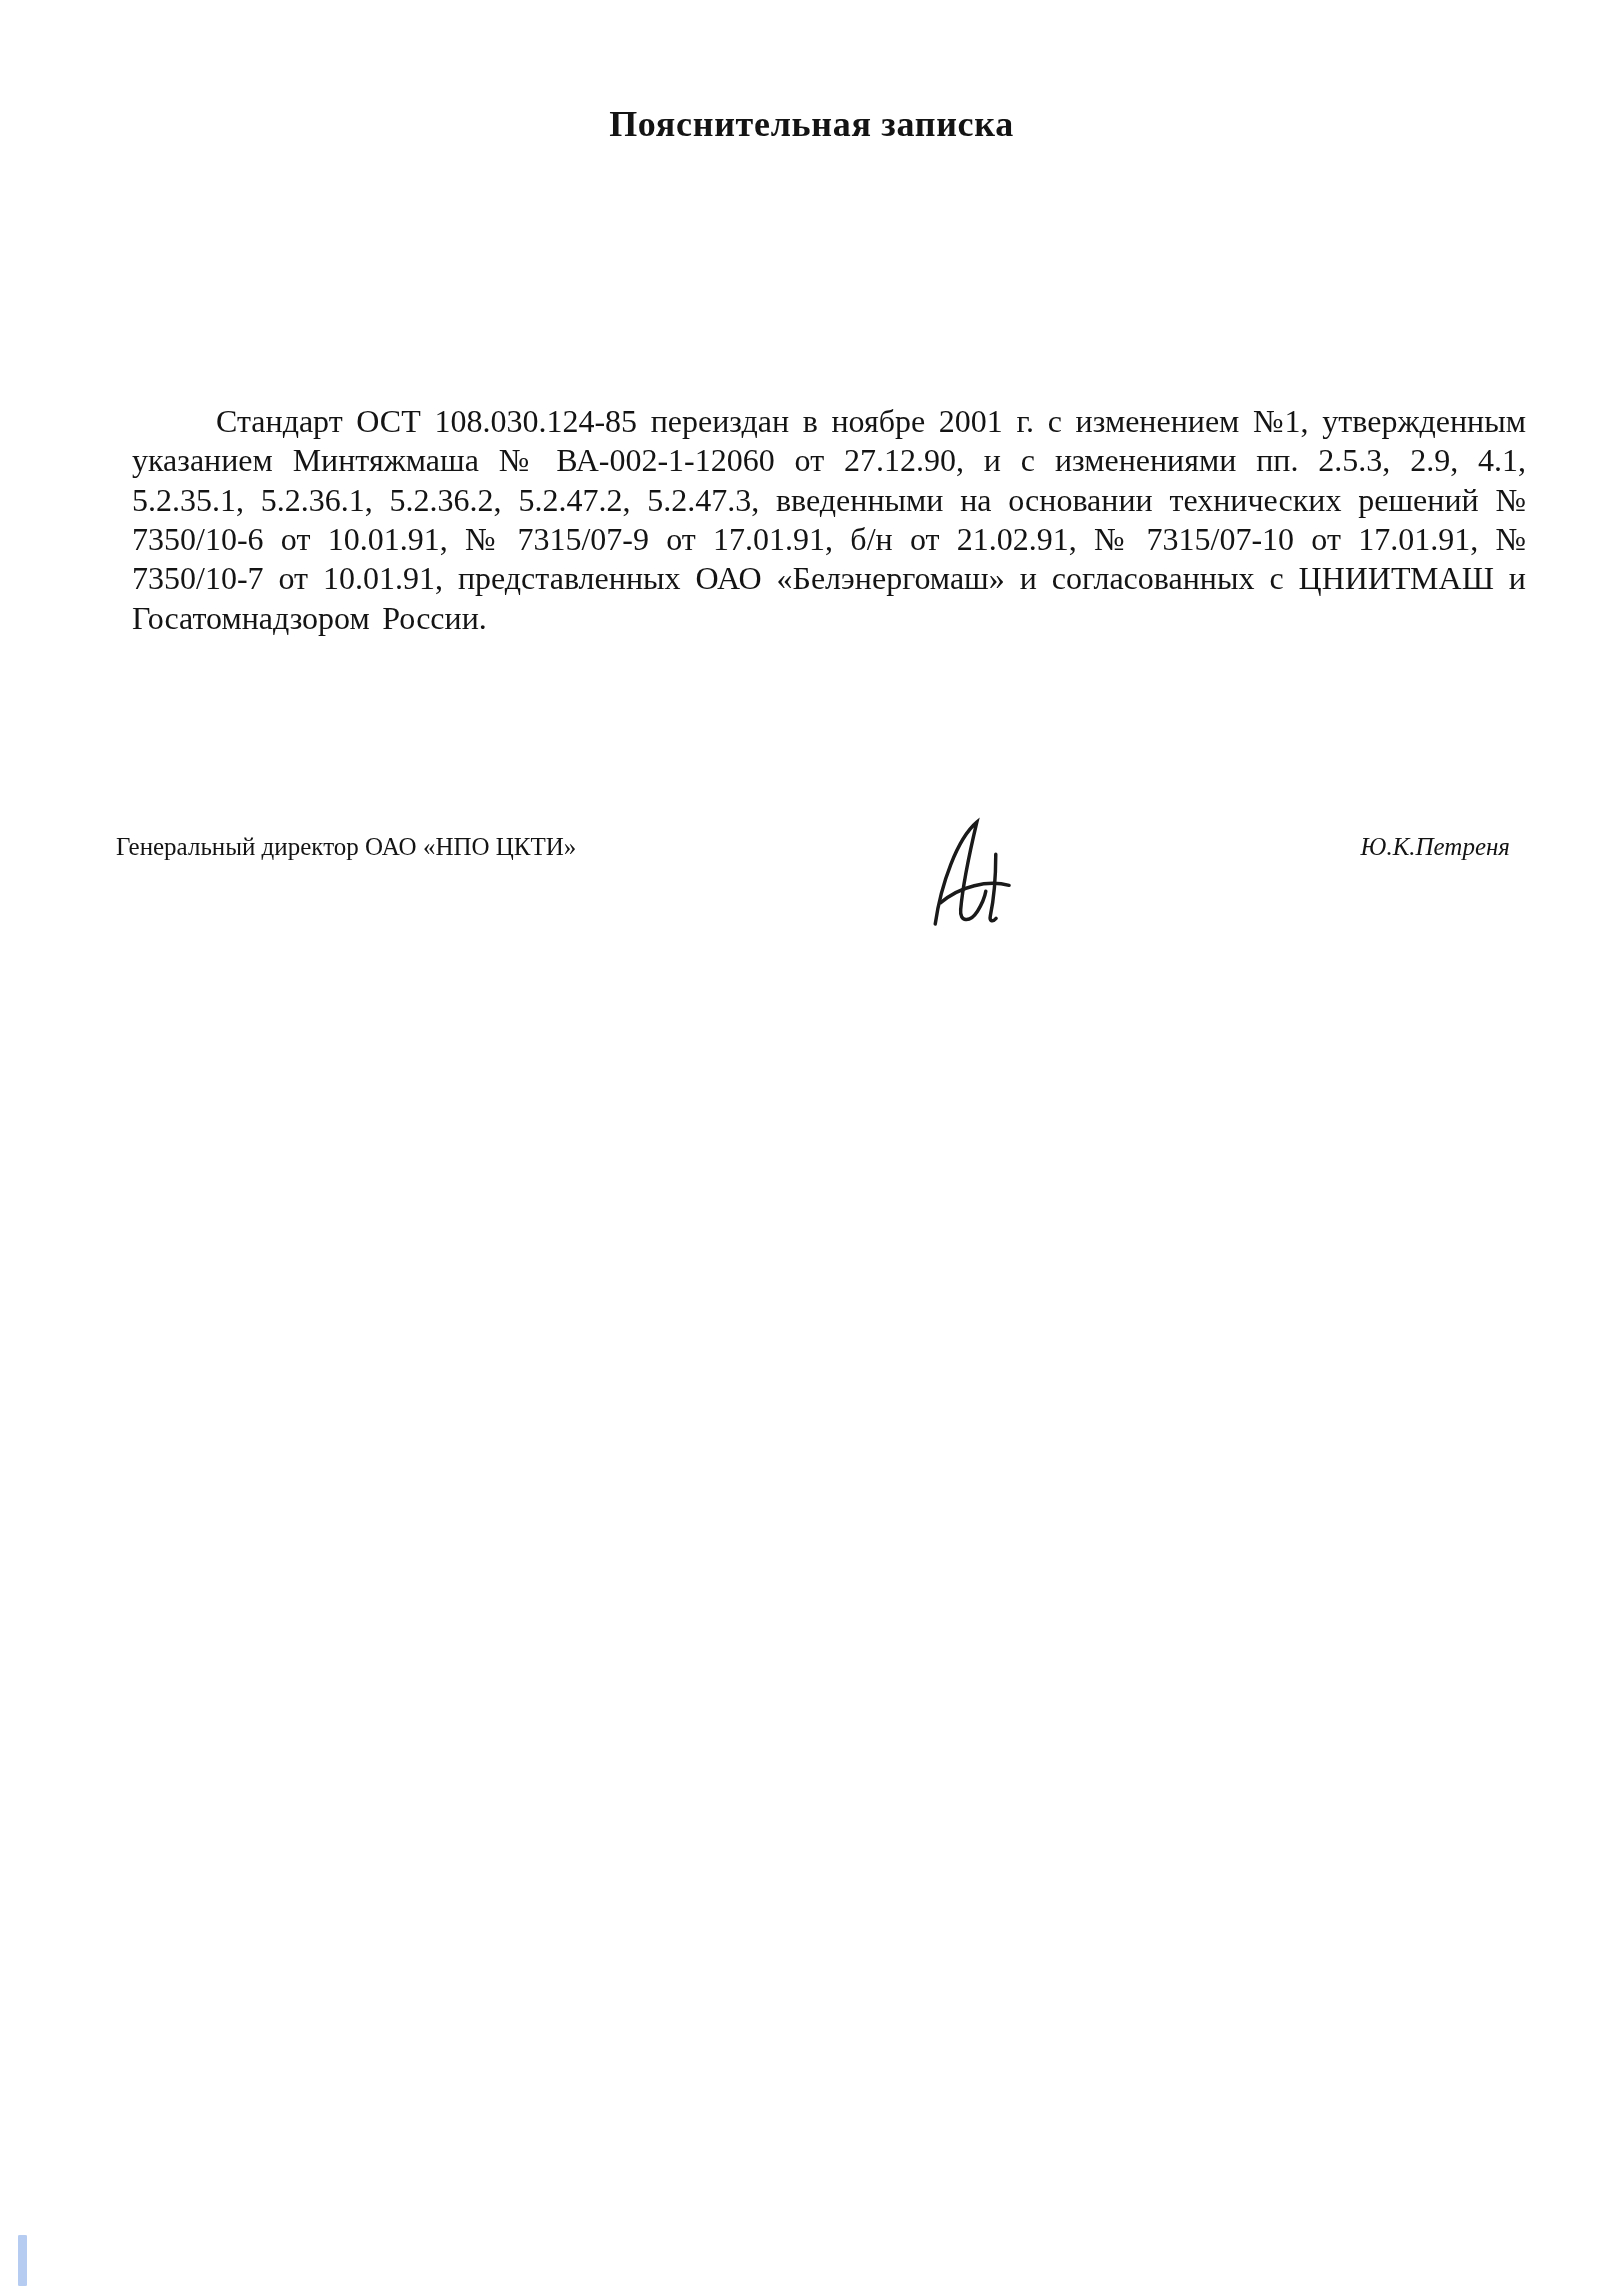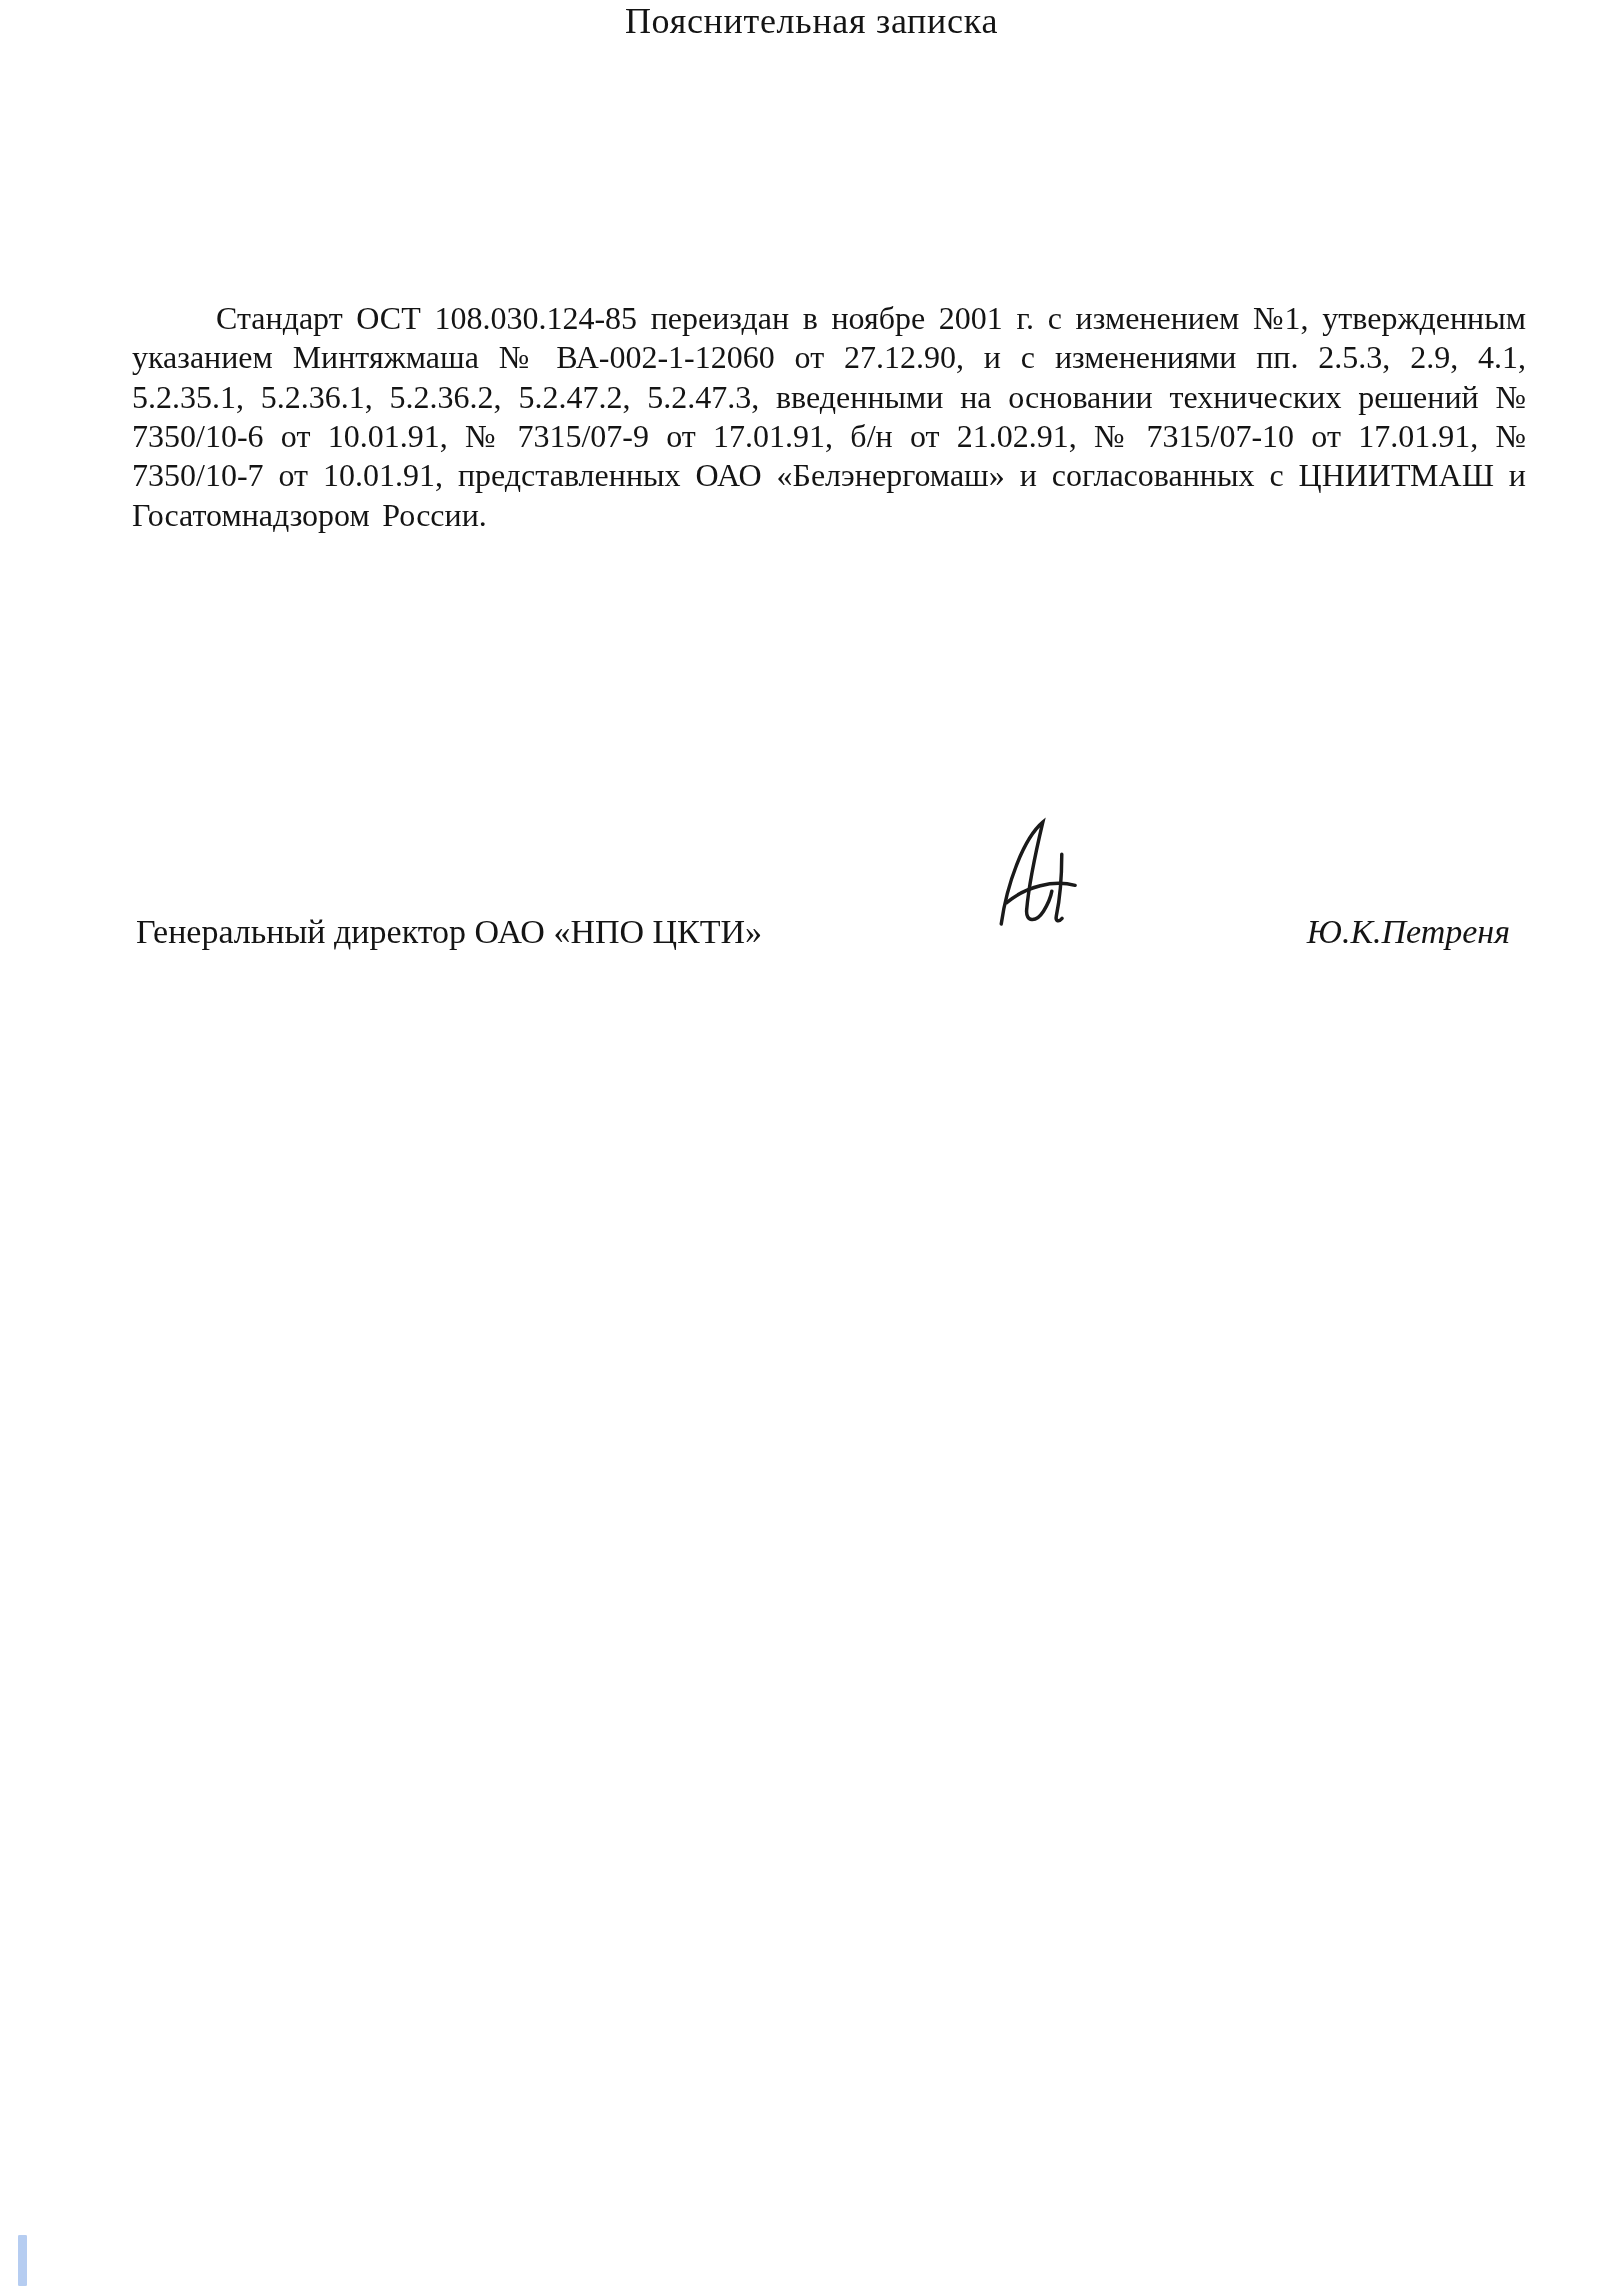--- a/index.html
+++ b/index.html
@@ -11,42 +11,43 @@
   .page {
     position: relative;
     width: 1623px;
     height: 2295px;
     background: #ffffff;
     color: #141414;
     font-family: "Liberation Serif", serif;
     overflow: hidden;
   }
   .doc-title {
+    padding-top: 103px;
     text-align: center;
     font-size: 36px;
     letter-spacing: 0.7px;
-    font-weight: 400;
+    font-weight: 700;
   }
   .doc-paragraph {
     margin: 257px 97px 10px 132px;
     font-size: 32px;
     line-height: 1.23;
     text-align: justify;
     text-indent: 84px;
     word-spacing: 4.6px;
   }
   .sig-row {
     position: absolute;
-    left: 136px;
+    left: 116px;
     right: 113px;
     top: 833px;
     display: flex;
-    align-items: flex-end;
+    align-items: flex-start;
     justify-content: space-between;
-    font-size: 34px;
+    font-size: 25px;
   }
   .sig-role { white-space: nowrap; }
   .sig-name { white-space: nowrap; font-style: italic; }
   .sig-mark {
     width: 98px;
     height: 118px;
     transform: translateY(-17px) rotate(-4deg);
     flex: 0 0 auto;
   }
   .sig-mark svg { width: 100%; height: 100%; }

